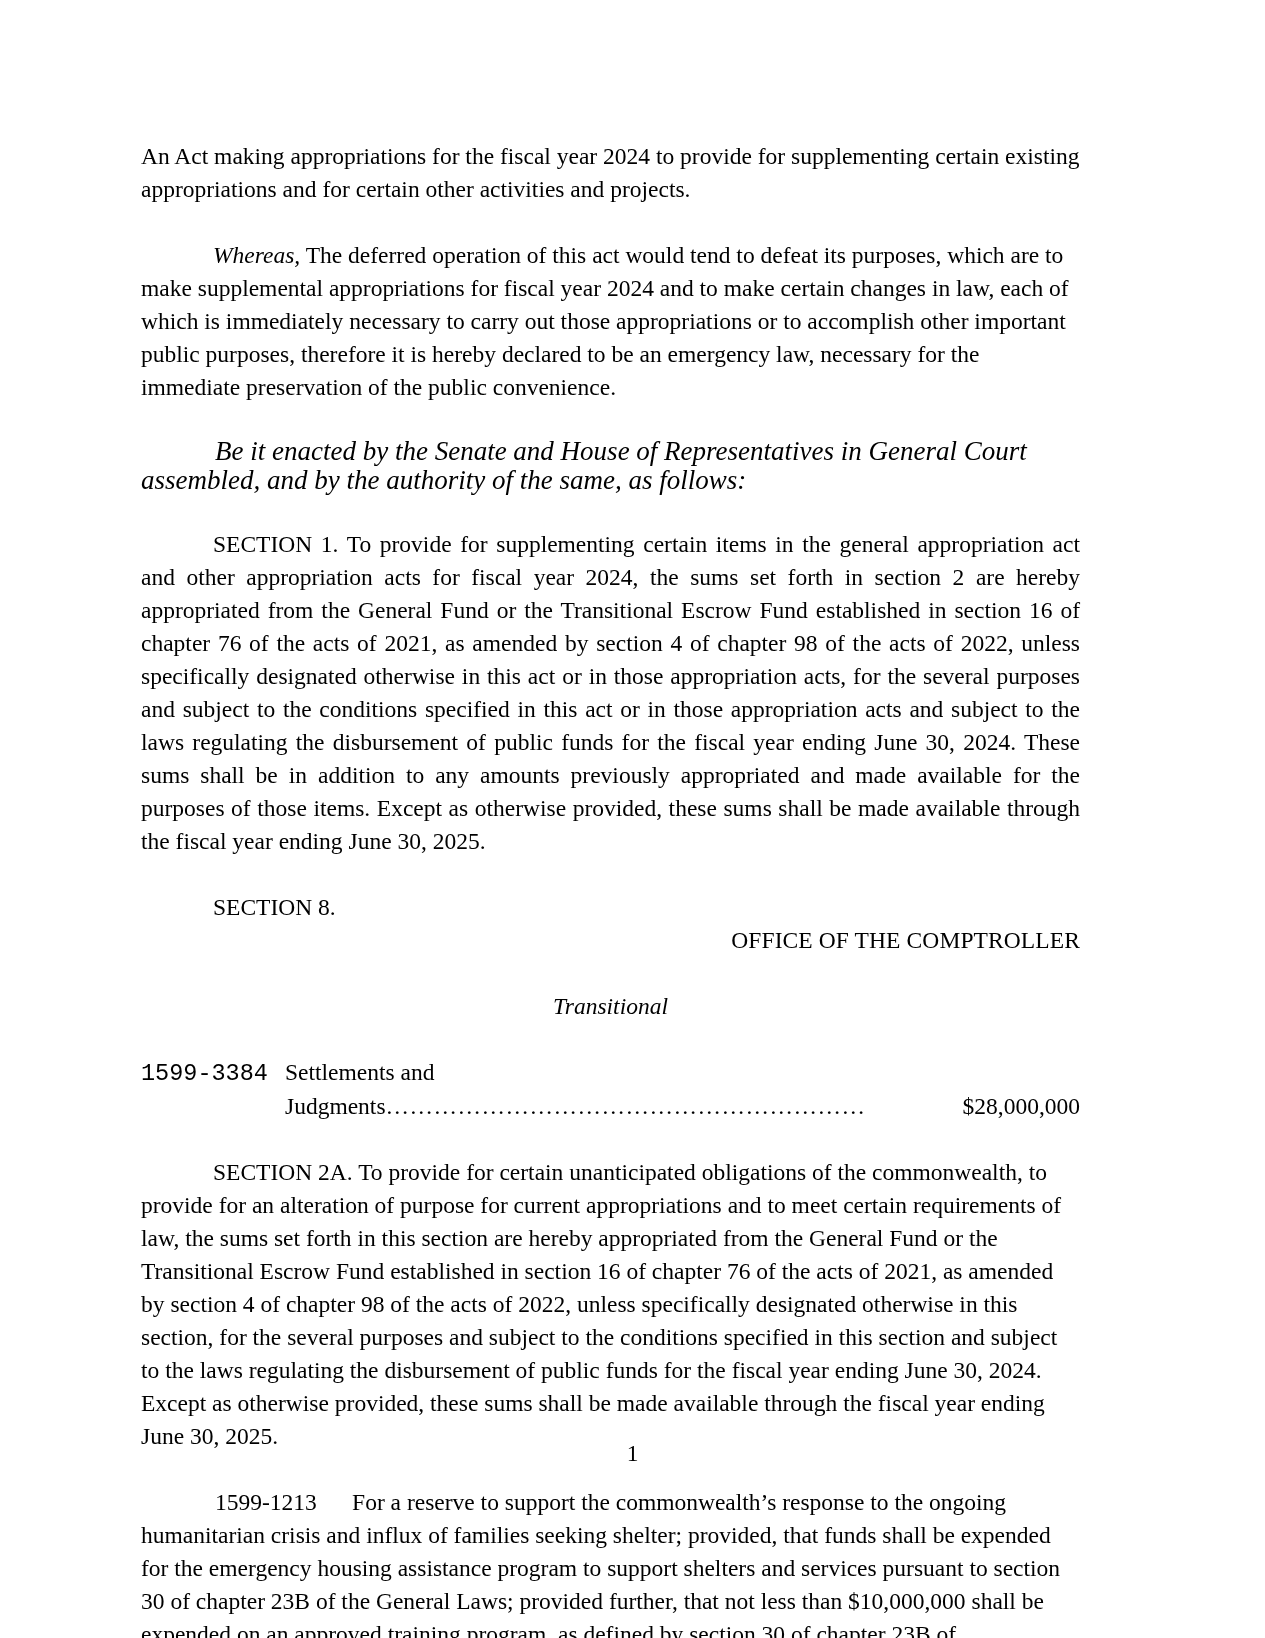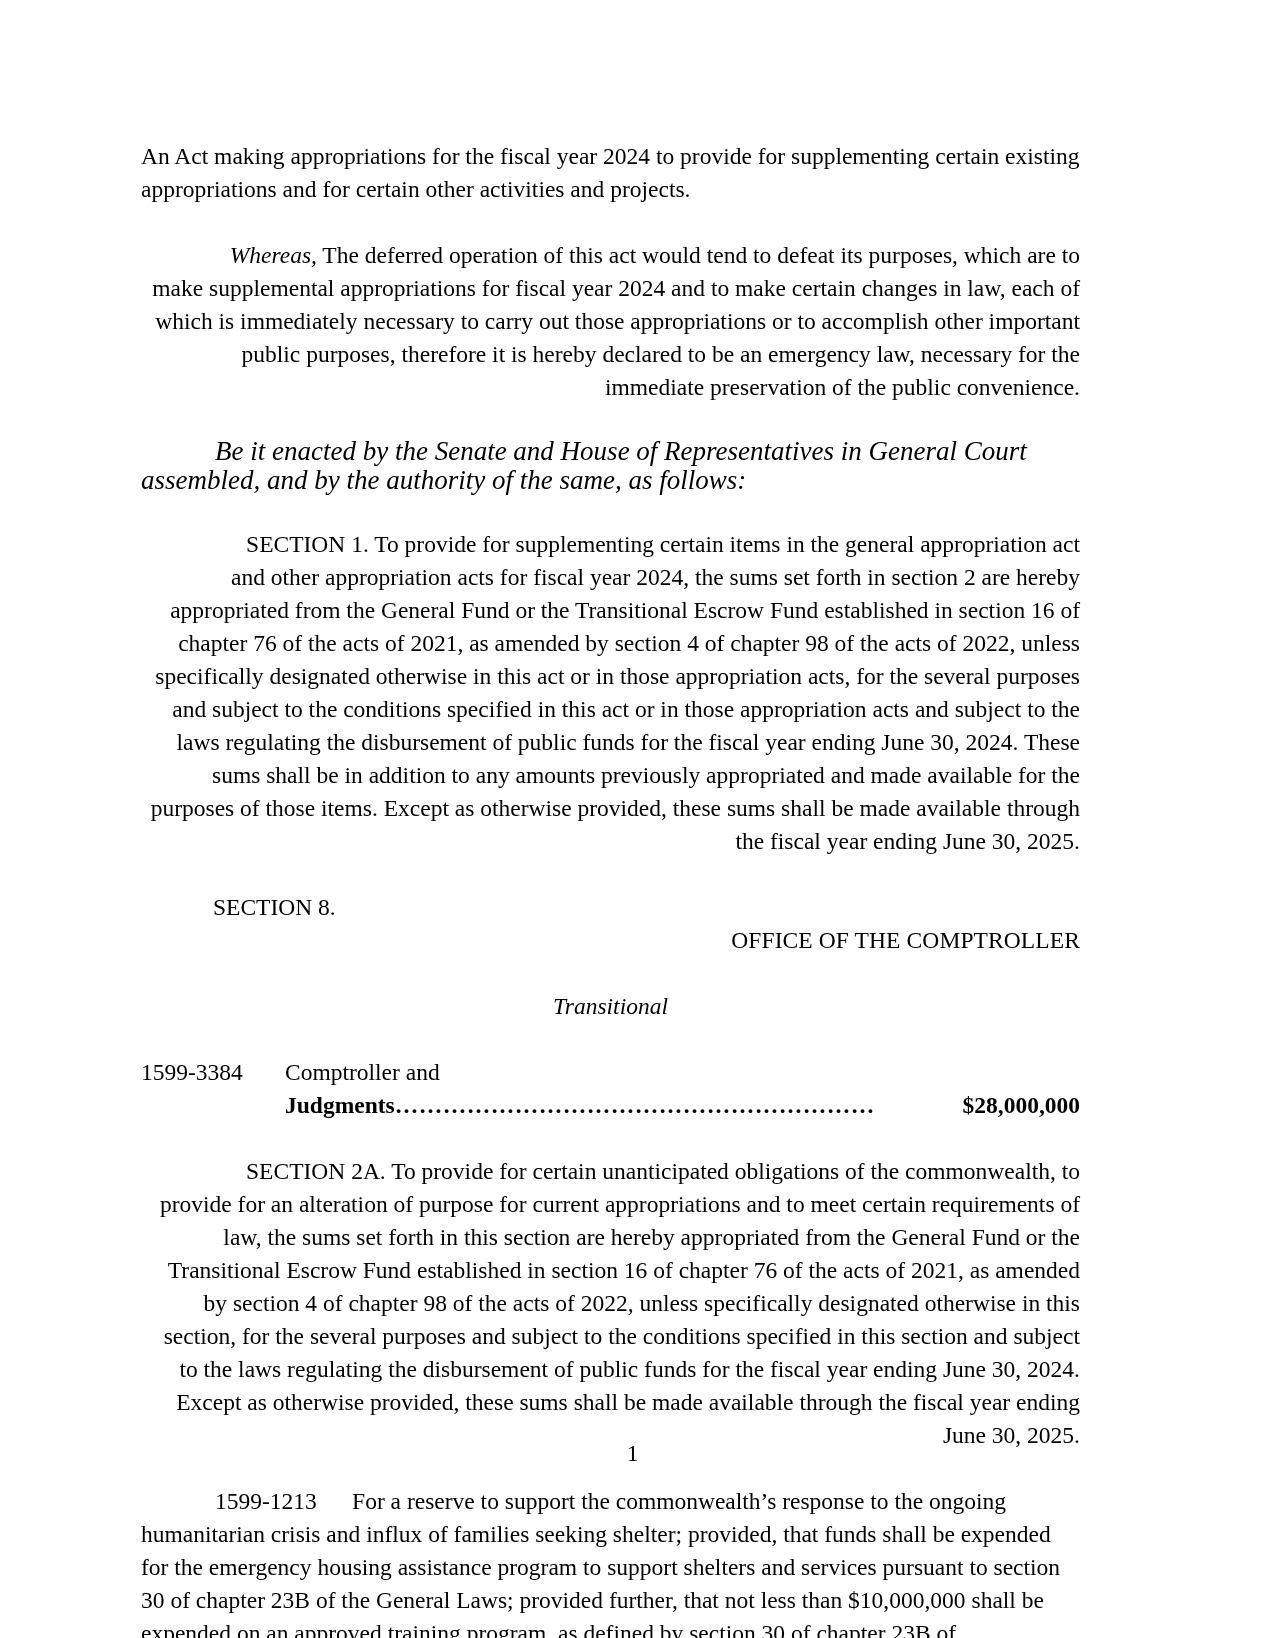--- a/index.html
+++ b/index.html
@@ -37,21 +37,20 @@
 
   .para-flush {
     text-align: left;
   }
   .para-just {
     text-align: justify;
     text-justify: inter-word;
   }
   .indent {
     text-indent: 72px;
-    text-align: right;
   }
   .indent-sm {
     text-indent: 74px;
   }
   .enacting {
     font-style: italic;
     font-size: 27px;
     line-height: 29px;
     text-align: left;
     text-indent: 74px;
@@ -76,30 +75,30 @@
     width: 939px;
   }
   .lineitem-row {
     display: flex;
     align-items: baseline;
   }
   .li-code {
     width: 144px;
     flex: 0 0 144px;
     white-space: nowrap;
+    font-family: Liberation Mono, monospace;
   }
   .li-desc {
     flex: 1 1 auto;
     min-width: 0;
   }
   .li-leader-row {
     display: flex;
     align-items: flex-end;
     padding-left: 144px;
-    font-weight: bold;
   }
   .li-name {
     white-space: nowrap;
   }
   .li-dots {
     flex: 1 1 auto;
     overflow: hidden;
     white-space: nowrap;
     letter-spacing: 0.5px;
   }
@@ -145,21 +144,21 @@
 
     <div class="spacer-sm"></div>
 
     <p class="heading-sub">Transitional</p>
 
     <div class="spacer-sm"></div>
 
     <div class="lineitem">
       <div class="lineitem-row">
         <div class="li-code">1599-3384</div>
-        <div class="li-desc">Comptroller and</div>
+        <div class="li-desc">Settlements and</div>
       </div>
       <div class="li-leader-row">
         <span class="li-name">Judgments</span>
           <span class="li-dots">……………………………………………………</span>
           <span class="li-amount">$28,000,000</span>
       </div>
     </div>
 
     <div class="spacer-sm"></div>
 

